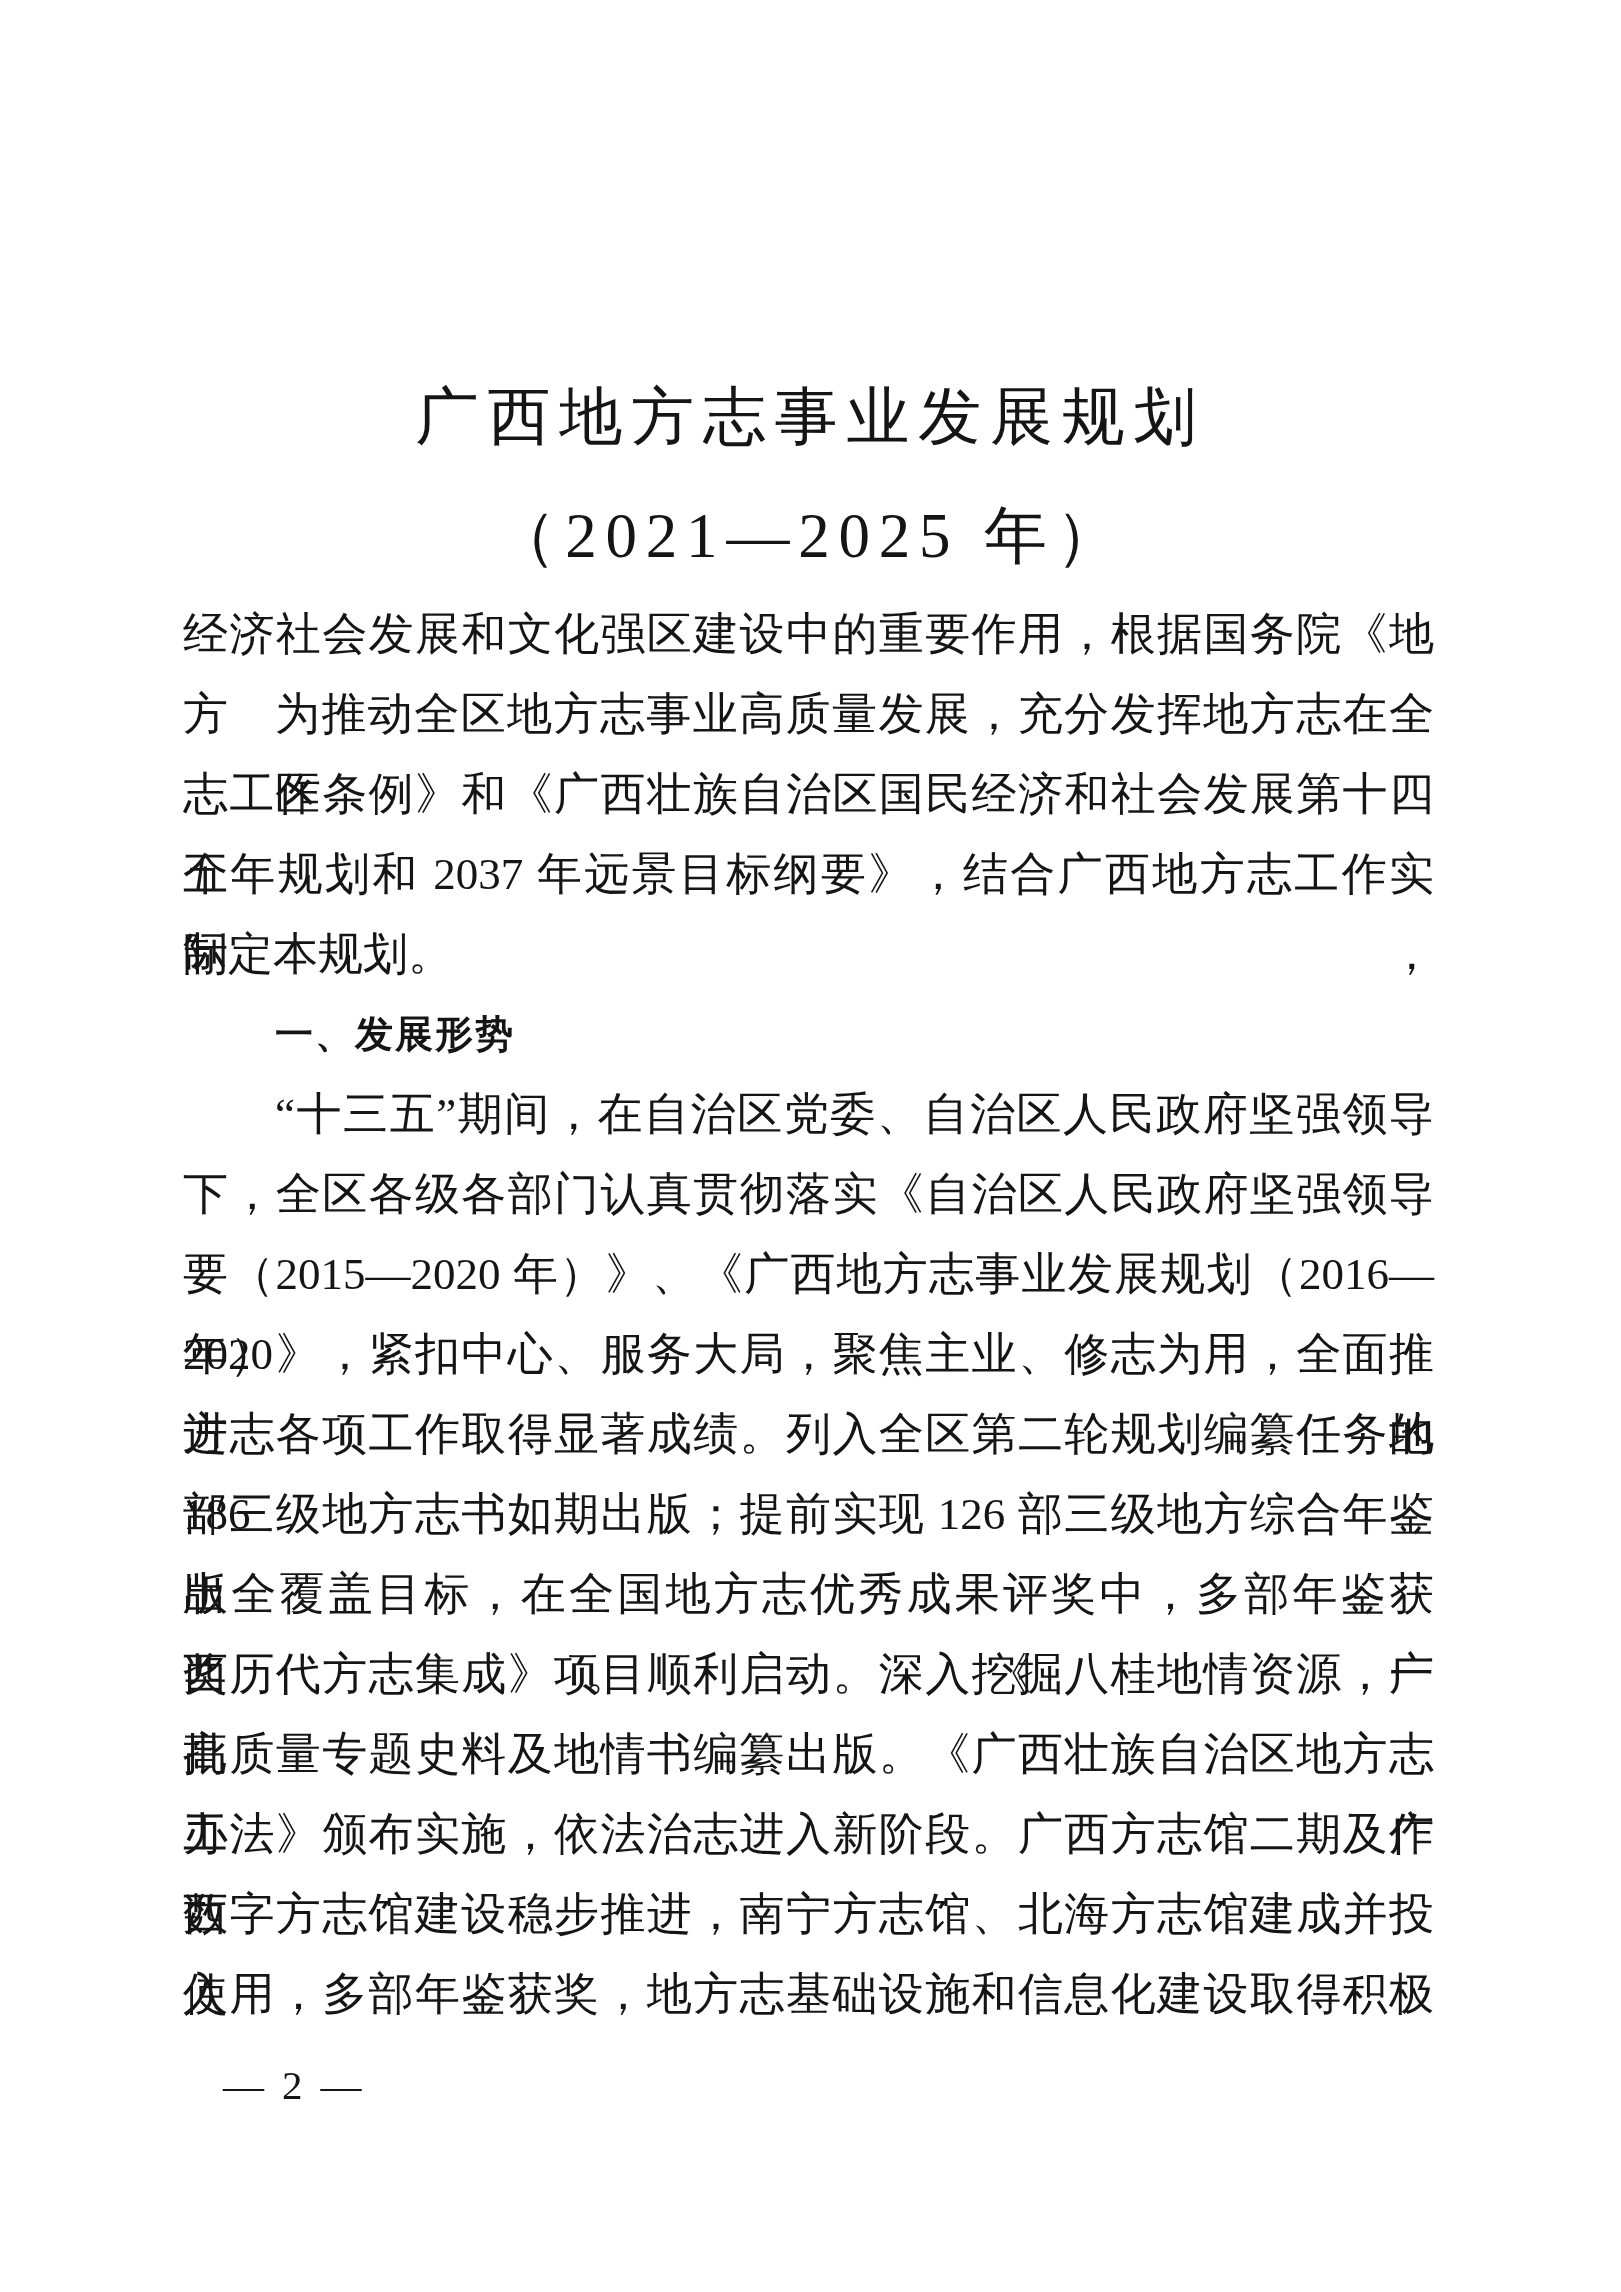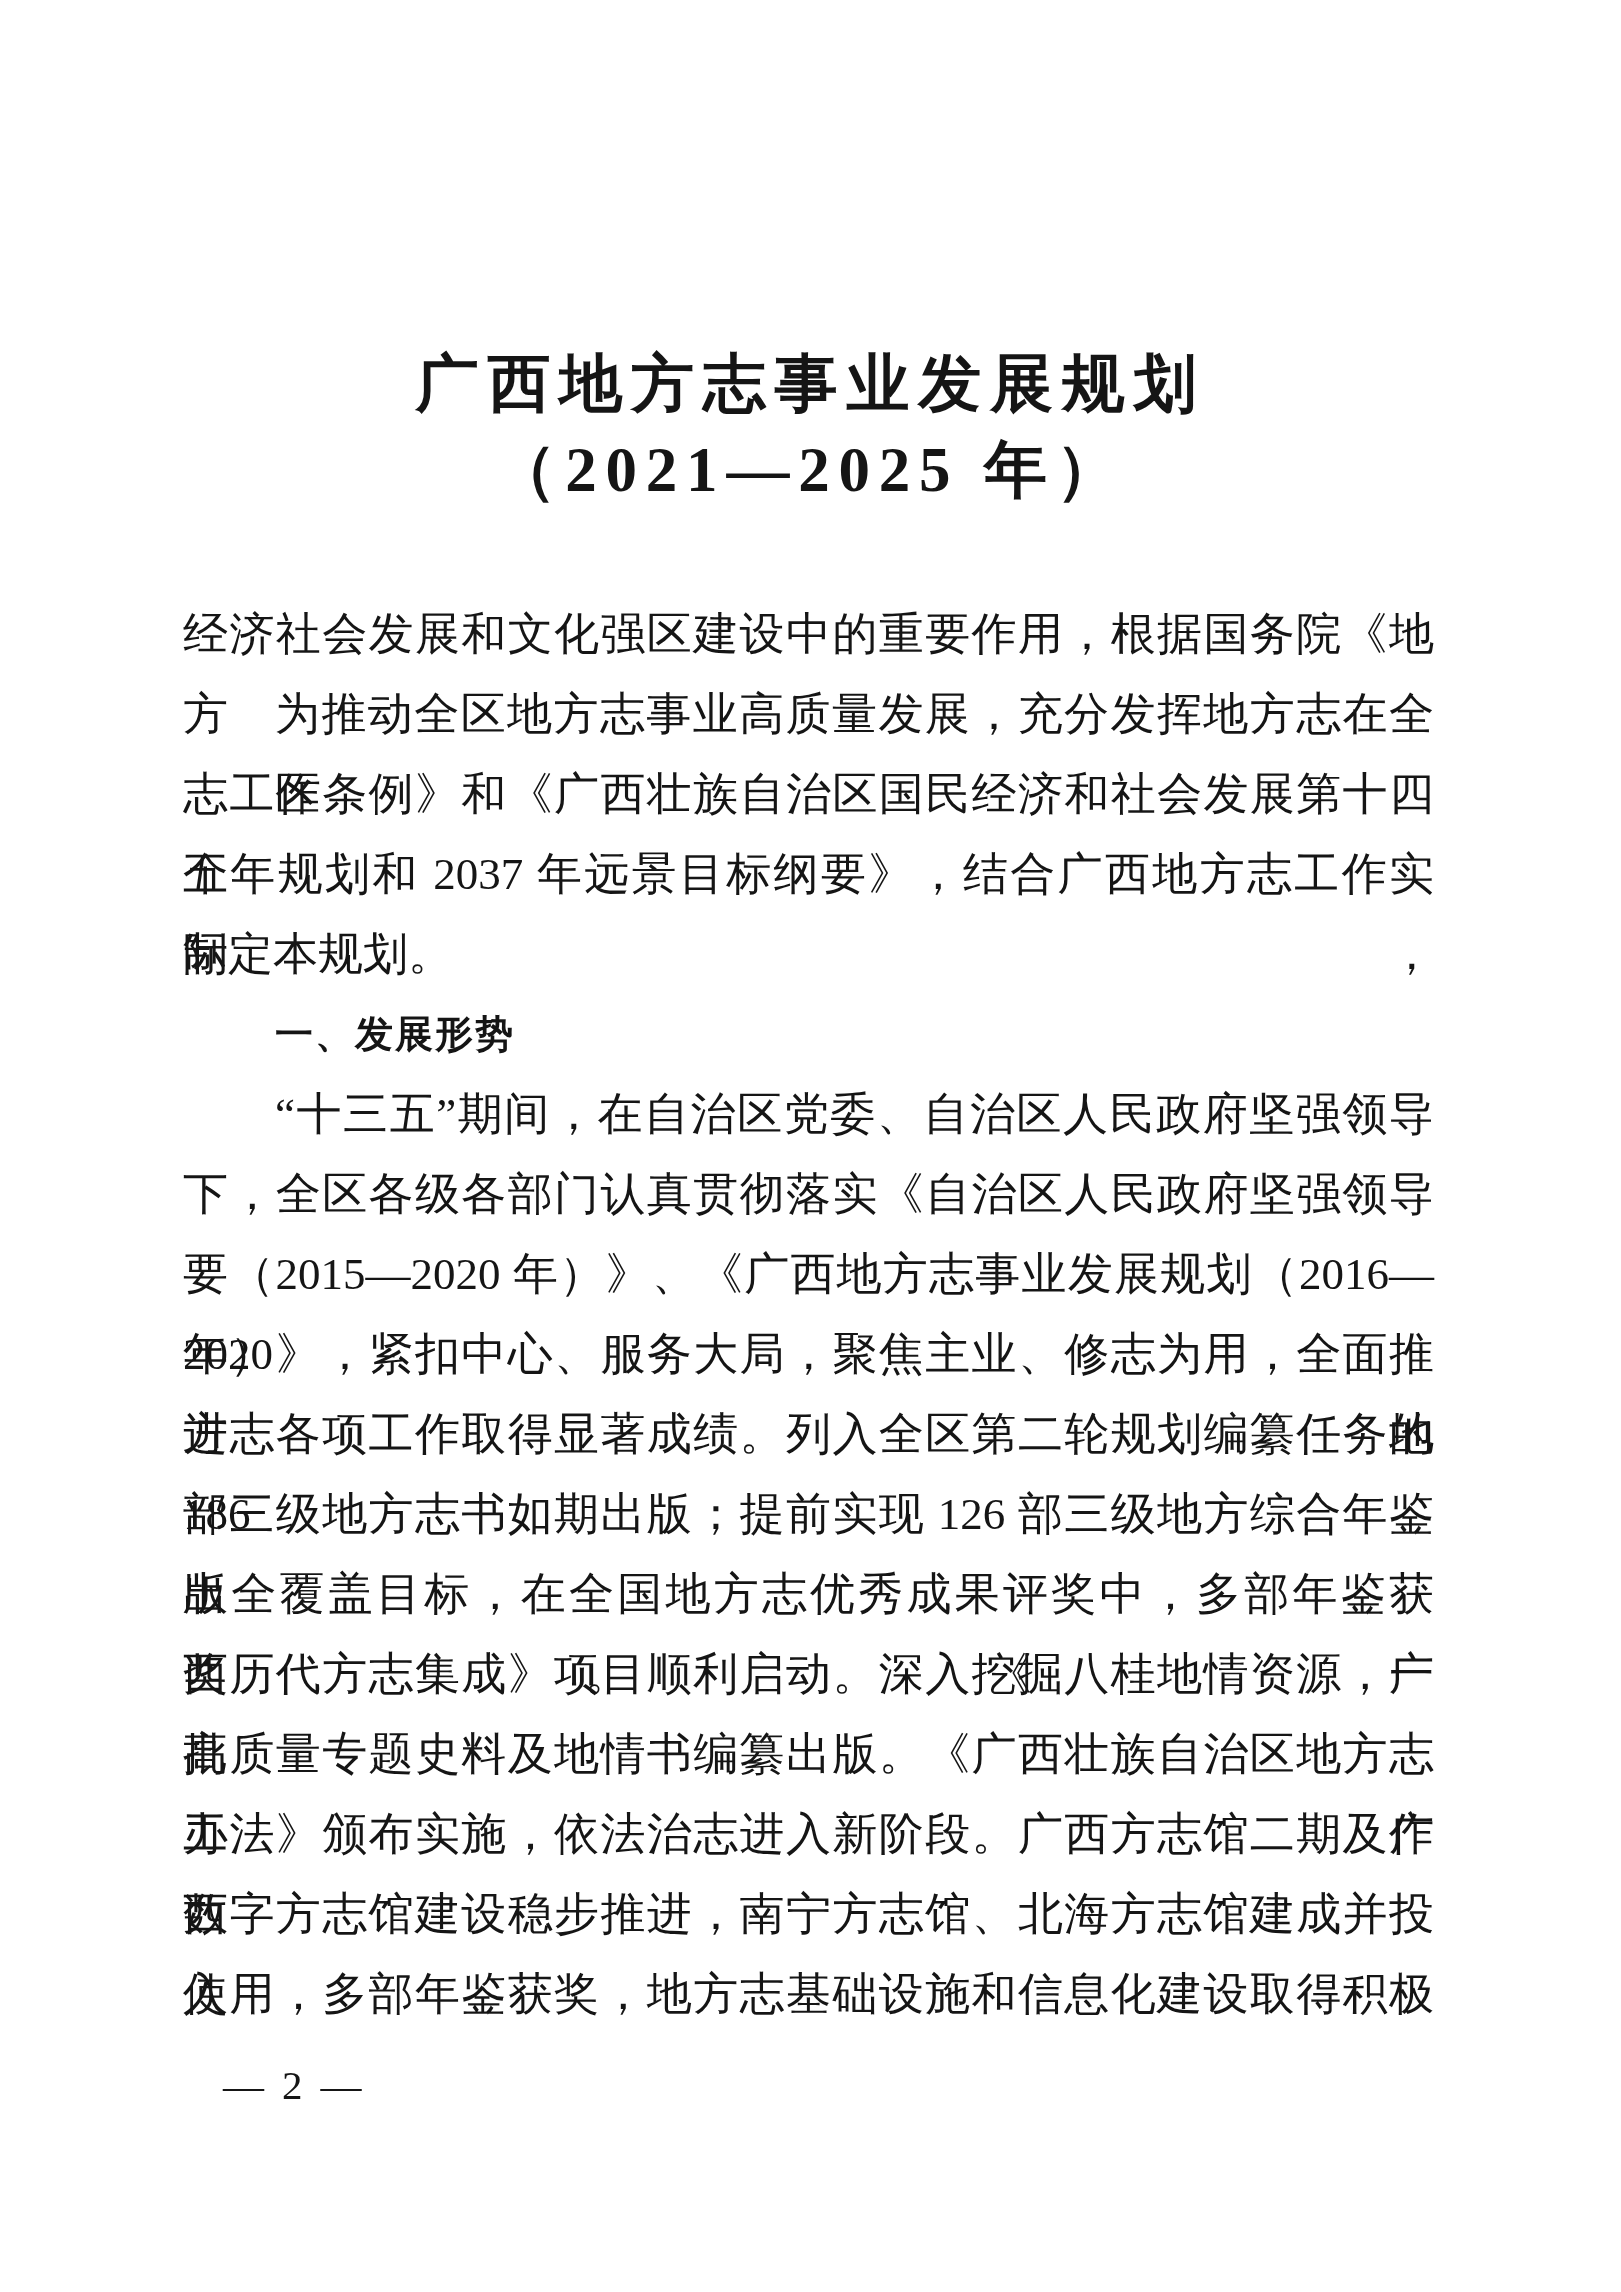--- a/index.html
+++ b/index.html
@@ -19,24 +19,25 @@
   }
   .doc-title {
     position: absolute;
     top: 341px;
     left: 0;
     width: 100%;
     text-align: center;
   }
   .doc-title .t-line {
     font-size: 63px;
-    font-weight: bold;
+    font-weight: normal;
     line-height: 86px;
     letter-spacing: 8.8px;
     white-space: nowrap;
+    margin-top: 33px;
   }
   .doc-body {
     position: absolute;
     top: 594px;
     left: 183px;
     width: 1251px;
     font-size: 45px;
     line-height: 80px;
   }
   .line {

